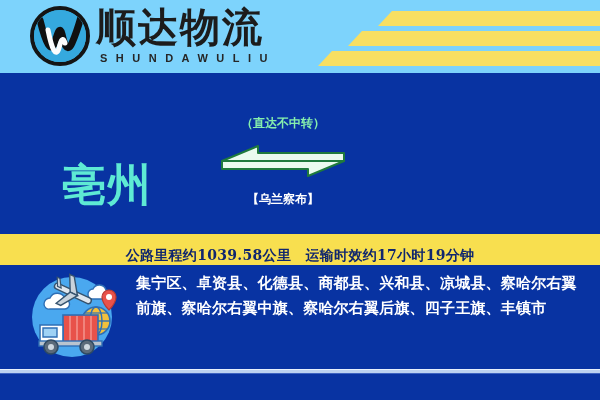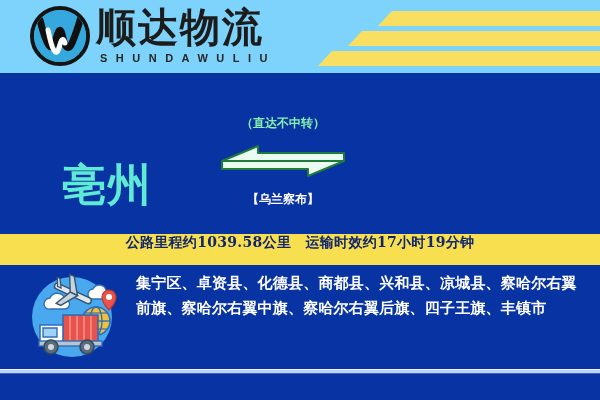--- a/index.html
+++ b/index.html
@@ -149,21 +149,21 @@
     left: 0; top: 26px;
   }
 
   
   .stats-bar {
     position: absolute;
     left: 0; top: 161px;
     width: 600px; height: 31px;
     background: #f8df4f;
     display: flex;
-    align-items: flex-start;
+    align-items: flex-end;
     justify-content: center;
   }
   .stats-text {
     font-size: 14px;
     font-weight: bold;
     color: #10266e;
     font-family: "DejaVu Serif", "Liberation Serif", serif;
     letter-spacing: 0.3px;
     white-space: nowrap;
   }

